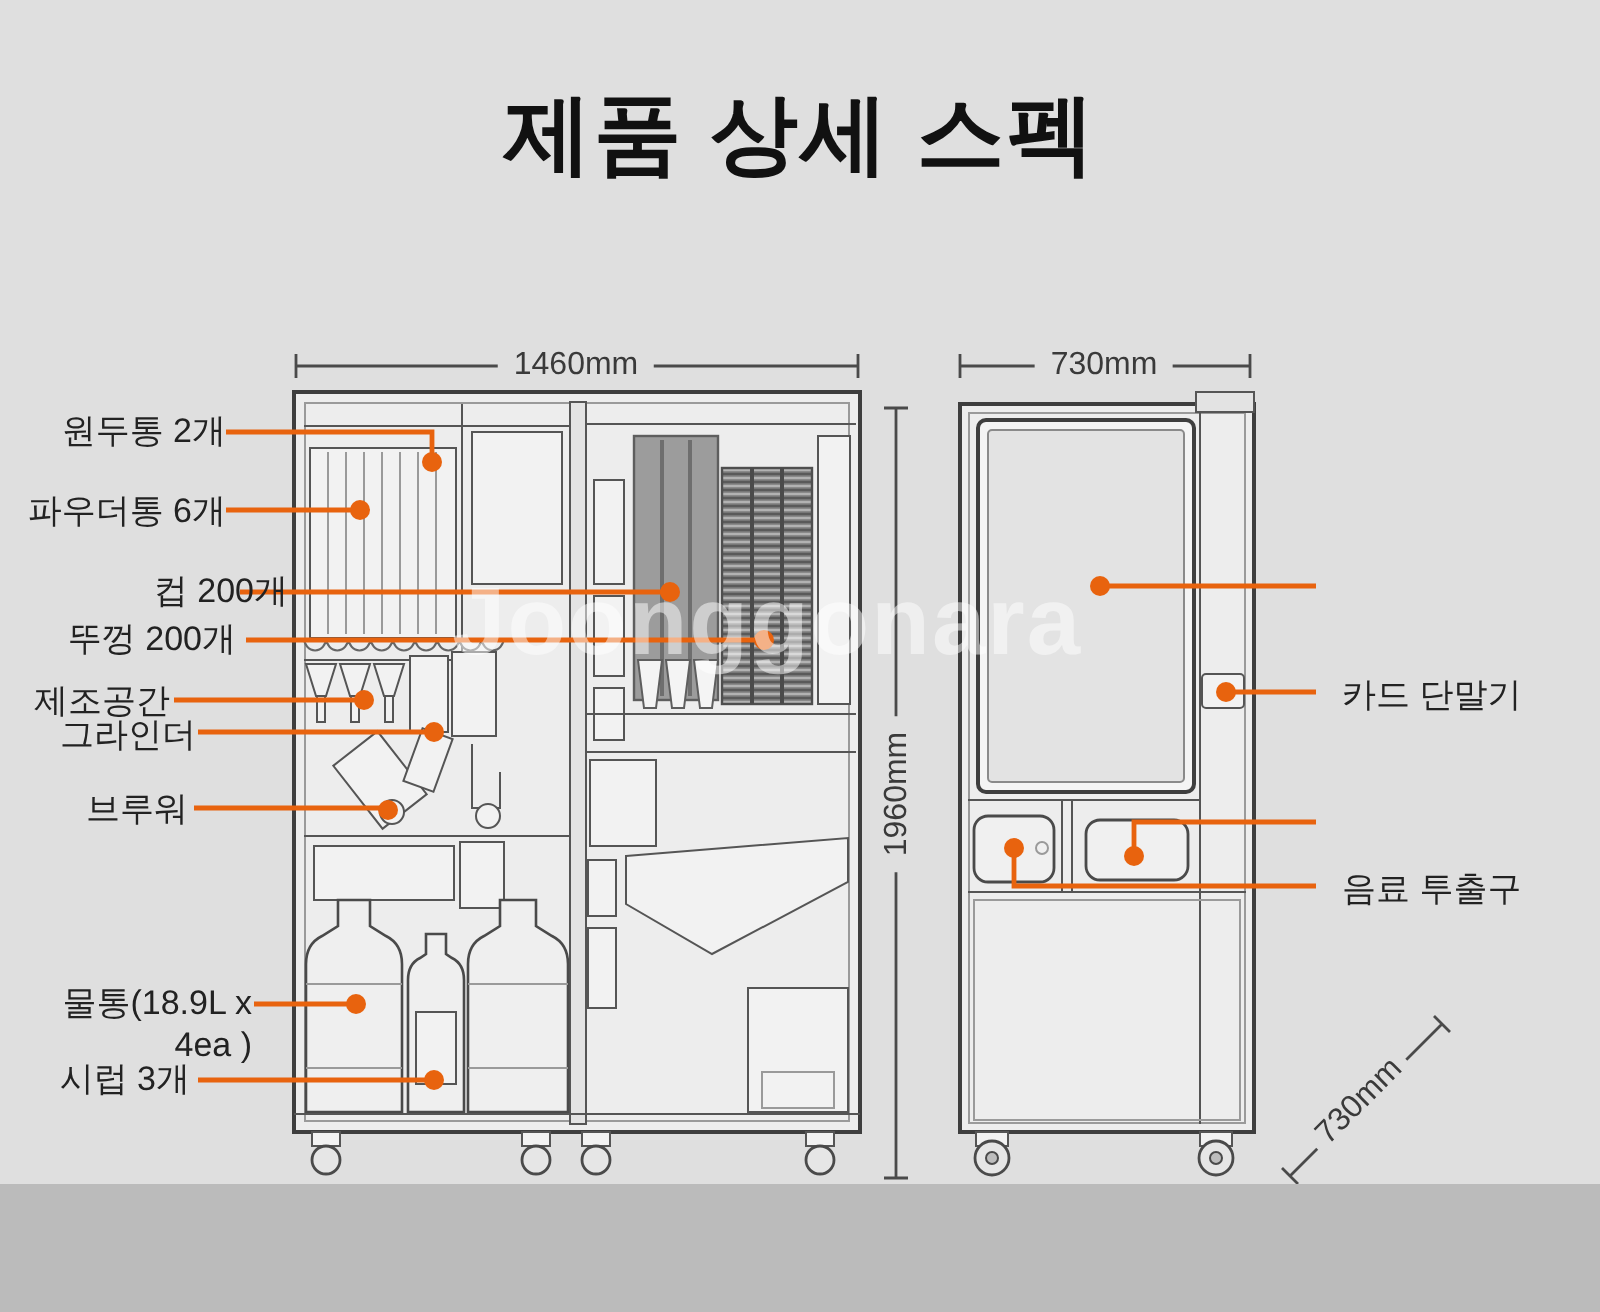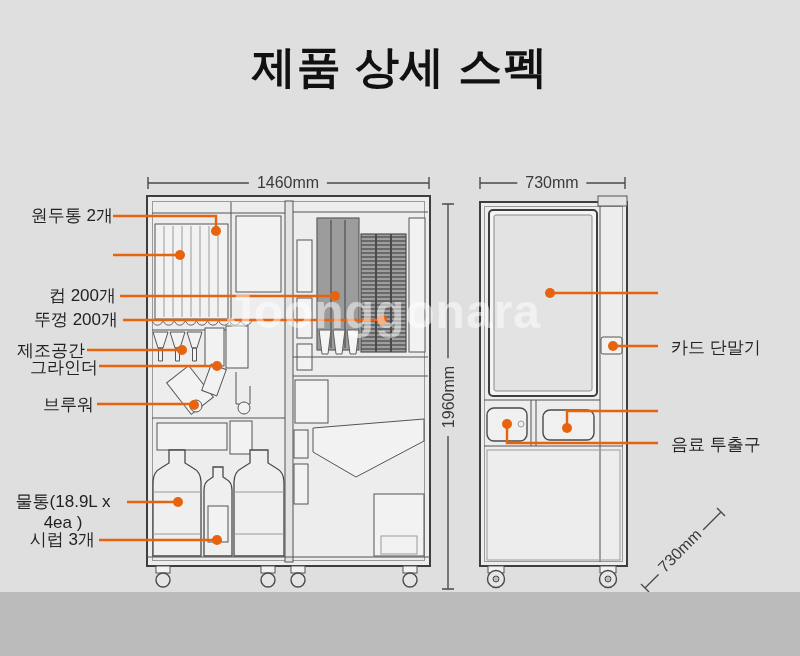--- a/index.html
+++ b/index.html
@@ -10,21 +10,21 @@
   body{margin:0;background:#bbb}
   .stage{position:relative;width:800px;height:592px;background:var(--background);
          font-family:Liberation Sans, sans-serif;overflow:hidden}
   .title{position:absolute;top:38px;left:0;width:100%;text-align:center;
          font-size:44px;font-weight:bold;color:var(--title);letter-spacing:1px;z-index:5}
   svg.art{position:absolute;left:0;top:0;z-index:1}
   .watermark{position:absolute;left:226px;top:288px;font-size:48px;font-weight:bold;
              color:var(--watermark);letter-spacing:1px;line-height:1;z-index:2;pointer-events:none}
   .lbl{position:absolute;font-size:17px;color:var(--label);line-height:1.25;
        white-space:pre-line;z-index:3}
-  .lbl.la{text-align:center}
+  .lbl.la{text-align:right}
   .lbl.ra{text-align:center}
   .lbl.ctr{text-align:center}
   .dimlbl{position:absolute;font-size:16px;color:#3a3a3a;background:var(--background);
           padding:0 8px;transform:translate(-50%,-50%);white-space:nowrap;z-index:3}
   .dimlbl.v{transform:translate(-50%,-50%) rotate(-90deg)}
   .dimlbl.diag{transform:translate(-50%,-50%) rotate(-45deg);padding:0 5px}
   
   .body{fill:#ededed;stroke:#3e3e3e;stroke-width:2}
   .thin{fill:none;stroke:#9a9a9a;stroke-width:1}
   .ln{stroke:#555;stroke-width:1;fill:none}
@@ -197,21 +197,22 @@
       <path class="co" d="M658,411 H567 V426"></path>
         <circle class="dot" cx="567" cy="428" r="5"></circle>
       <path class="co" d="M658,443 H507 V426"></path>
         <circle class="dot" cx="507" cy="424" r="5"></circle>
     </g>
   </svg>
 
   <div class="watermark">Joonggonara</div>
 
   <div class="lbl la" style="top:205px;right:687px">원두통 2개</div>
-  <div class="lbl la" style="top:285px;right:684px">컵 200개</div>
+  <div class="lbl la" style="top:245px;right:687px">파우더통 6개</div>
+  <div class="lbl la" style="top:285px;right:656px">컵 200개</div>
   <div class="lbl la" style="top:309px;right:682px">뚜껑 200개</div>
   <div class="lbl la" style="top:340px;right:715px">제조공간</div>
   <div class="lbl la" style="top:357px;right:702px">그라인더</div>
   <div class="lbl la" style="top:394px;right:706px">브루워</div>
   <div class="lbl la" style="top:491px;right:674px">물통(18.9L x 4ea )</div>
   <div class="lbl la" style="top:529px;right:705px">시럽 3개</div>
 
   <div class="lbl ra" style="top:337px;left:671px">카드 단말기</div>
   <div class="lbl ra" style="top:434px;left:671px">음료 투출구</div>
 

